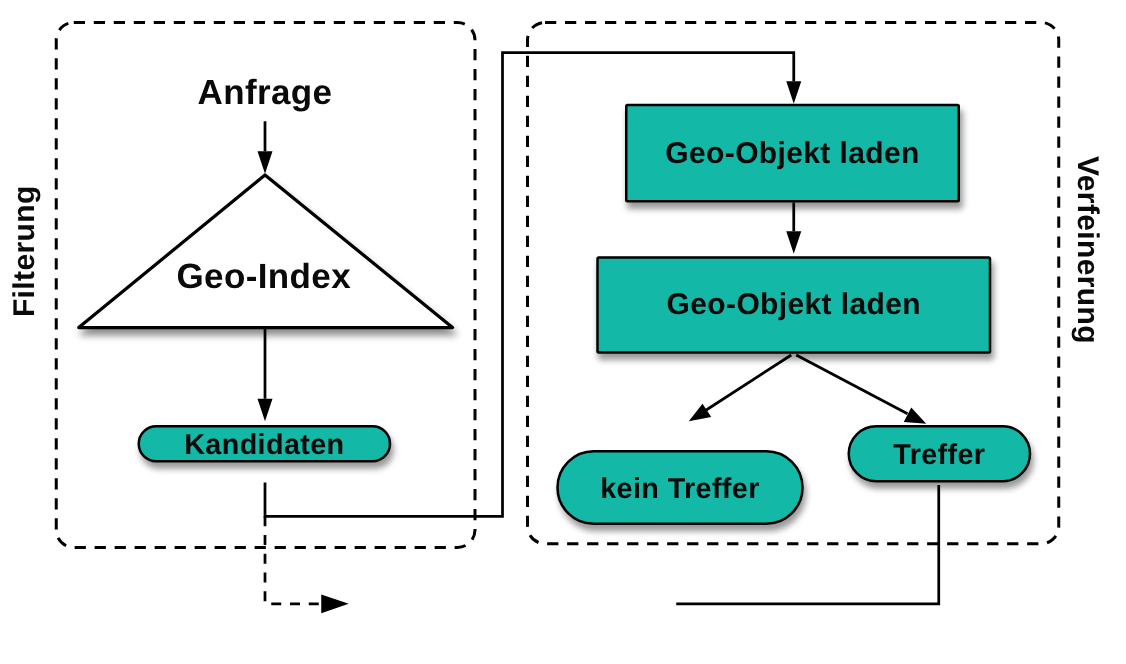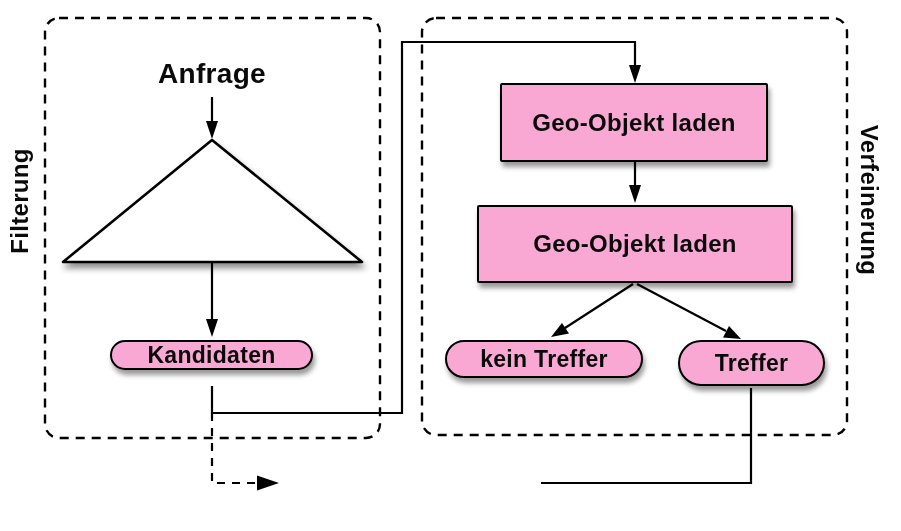--- a/index.html
+++ b/index.html
@@ -41,21 +41,21 @@
     stroke-linejoin: round;
     filter: drop-shadow(2px 5px 3px rgba(0,0,0,0.45));
   }
 
   .node {
     position: absolute;
     z-index: 2;
     display: flex;
     align-items: center;
     justify-content: center;
-    background: #f9a8d4;
+    background: #14b8a6;
     border: 2.5px solid #000000;
     color: #0a0a0a;
     font-size: 23px;
     font-weight: 700;
     letter-spacing: 0.3px;
     box-shadow: 2px 5px 5px rgba(0,0,0,0.40);
     white-space: nowrap;
   }
   .node.rect { border-radius: 2px; font-size: 24px; }
   .node.pill { border-radius: 999px; }
@@ -124,34 +124,35 @@
     <path class="wire" d="M751,388 V483 H541"></path>
 
     <path class="wire dashed" d="M212,413 V483 H256"></path>
     <polygon class="arrowhead" points="279,483 257,475.5 257,490.5"></polygon>
   </svg>
 
   <div class="group-label left" style="left:-60px; top:186px;">Filterung</div>
   <div class="group-label right" style="left:789px; top:185px;">Verfeinerung</div>
 
   <div class="floating-label" style="left:112px; top:59px; width:200px; height:30px;">Anfrage</div>
+  <div class="floating-label" style="left:111px; top:206px; width:200px; height:30px;">Geo-Index</div>
 
   <div class="node rect" style="left:500px; top:83px; width:268px; height:79px;">
     <span>Geo-Objekt laden</span>
   </div>
 
   <div class="node rect" style="left:477px; top:205px; width:316px; height:78px;">
     <span>Geo-Objekt laden</span>
   </div>
 
   <div class="node pill" style="left:110px; top:340px; width:203px; height:30px;">
     <span>Kandidaten</span>
   </div>
 
-  <div class="node pill" style="left:445px; top:340px; width:198px; height:38px;">
+  <div class="node pill" style="left:445px; top:360px; width:198px; height:60px;">
     <span>kein Treffer</span>
   </div>
 
   <div class="node pill" style="left:678px; top:340px; width:147px; height:46px;">
     <span>Treffer</span>
   </div>
 
 
 </div>
 

